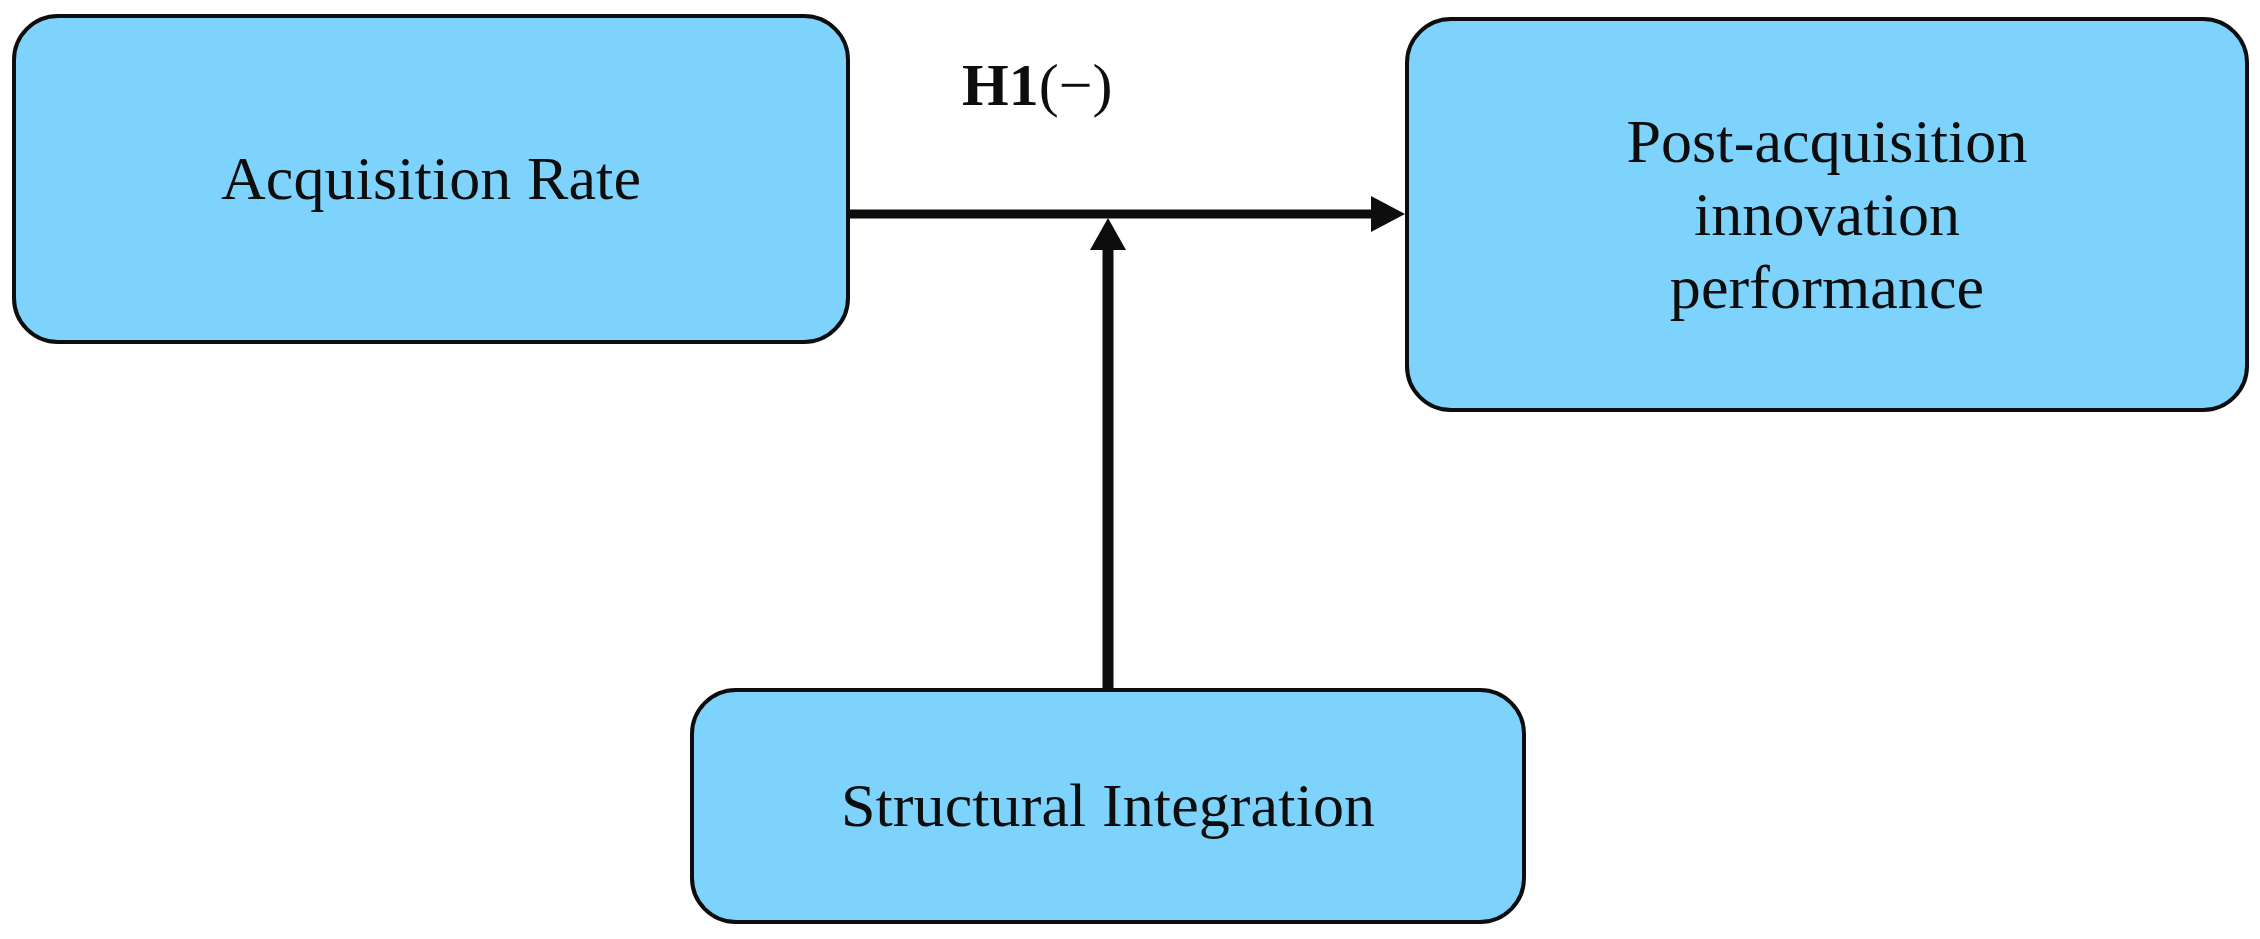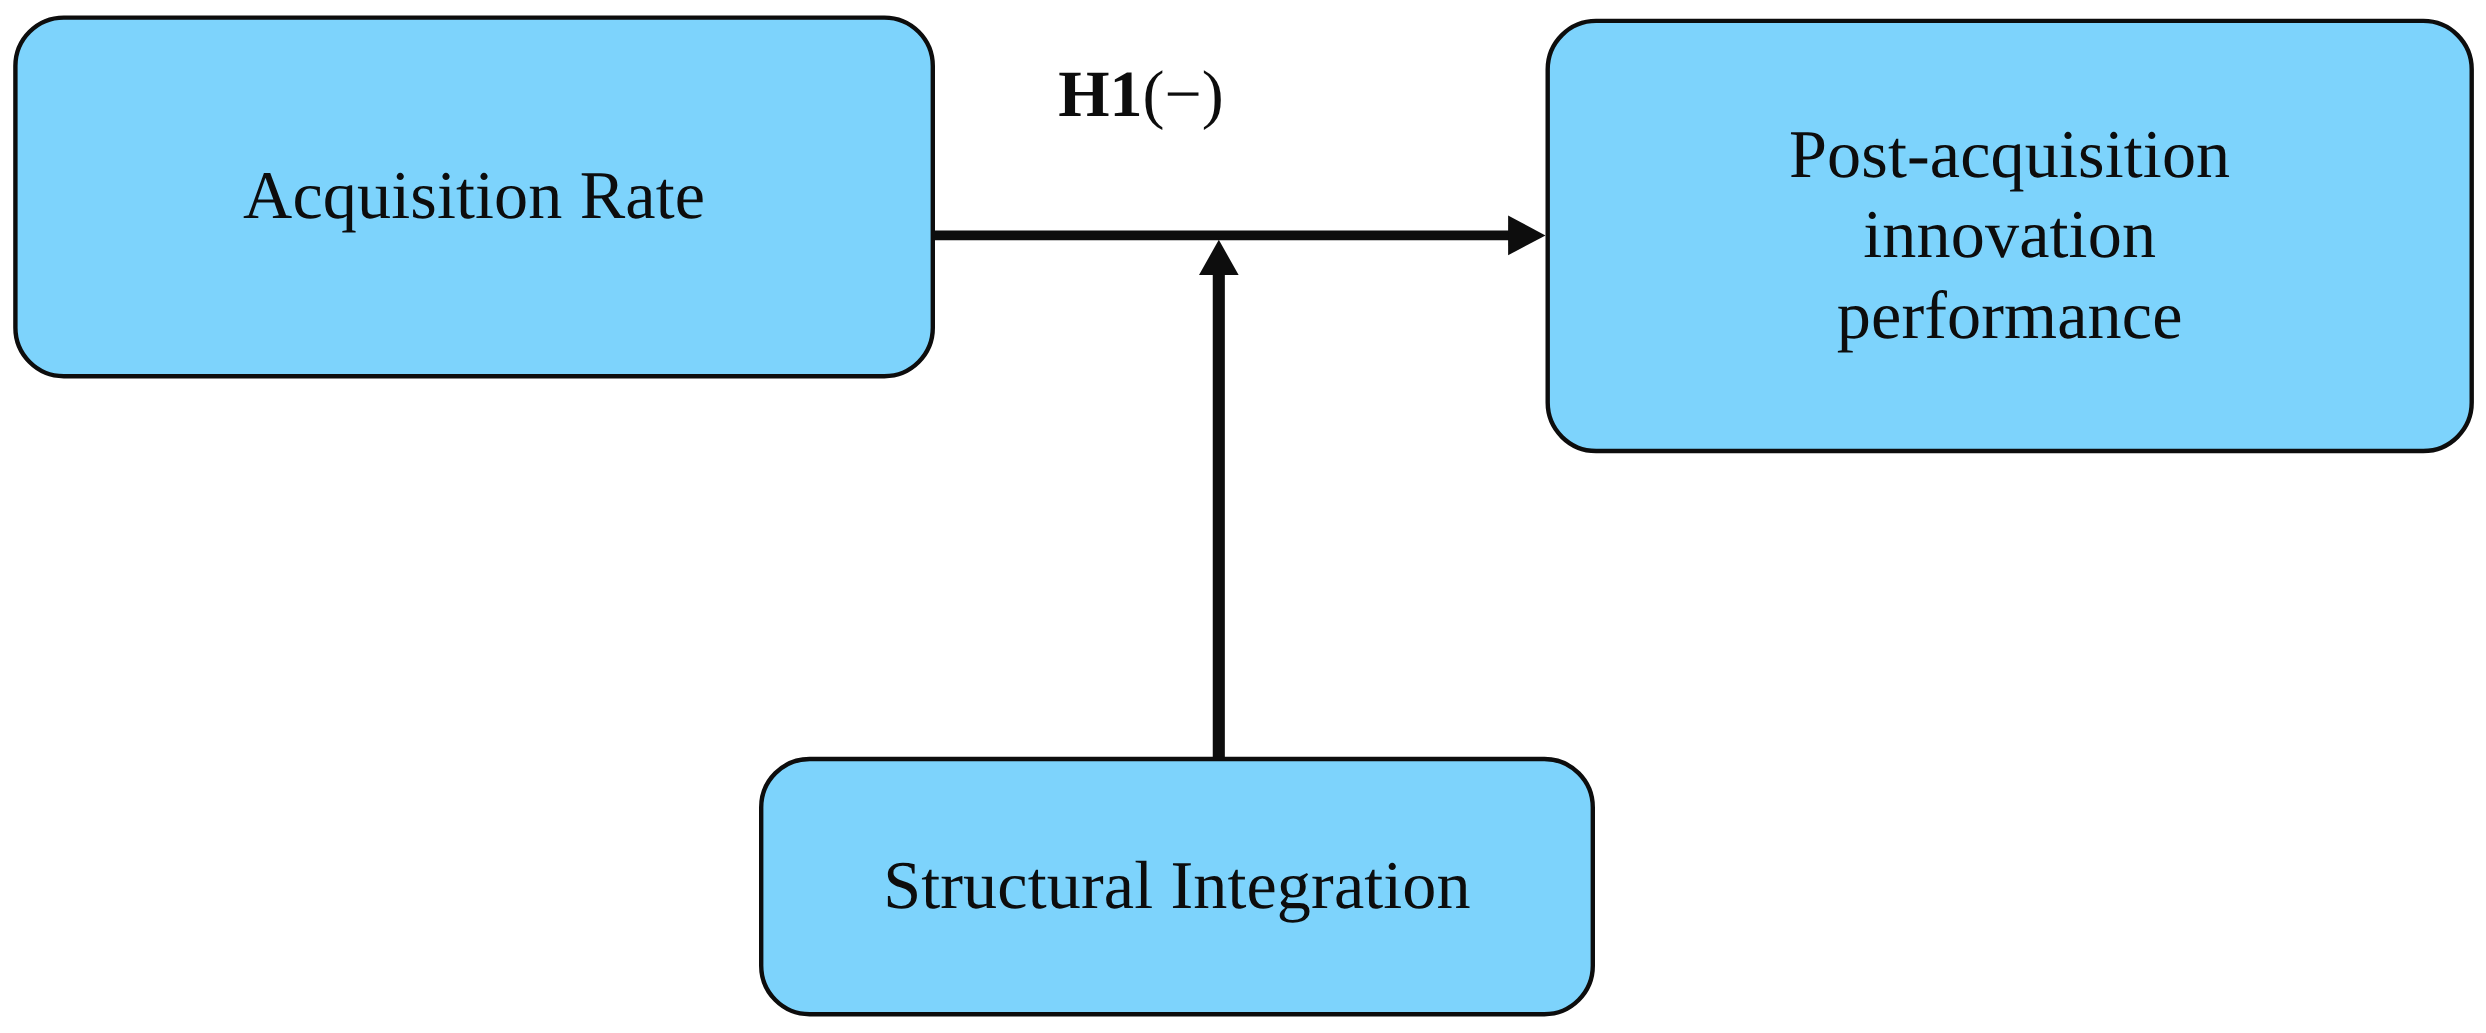--- a/index.html
+++ b/index.html
@@ -53,21 +53,21 @@
   }
   #node-post-acquisition-innovation-performance {
     left: 1405px;
     top: 17px;
     width: 844px;
     height: 395px;
   }
   #node-structural-integration {
     left: 690px;
     top: 688px;
-    width: 760px;
+    width: 836px;
     height: 236px;
   }
   .path-label {
     position: absolute;
     font-family: "Liberation Serif", "DejaVu Serif", serif;
     font-size: 60px;
     color: #0d0d0d;
     white-space: nowrap;
     line-height: 1;
   }

